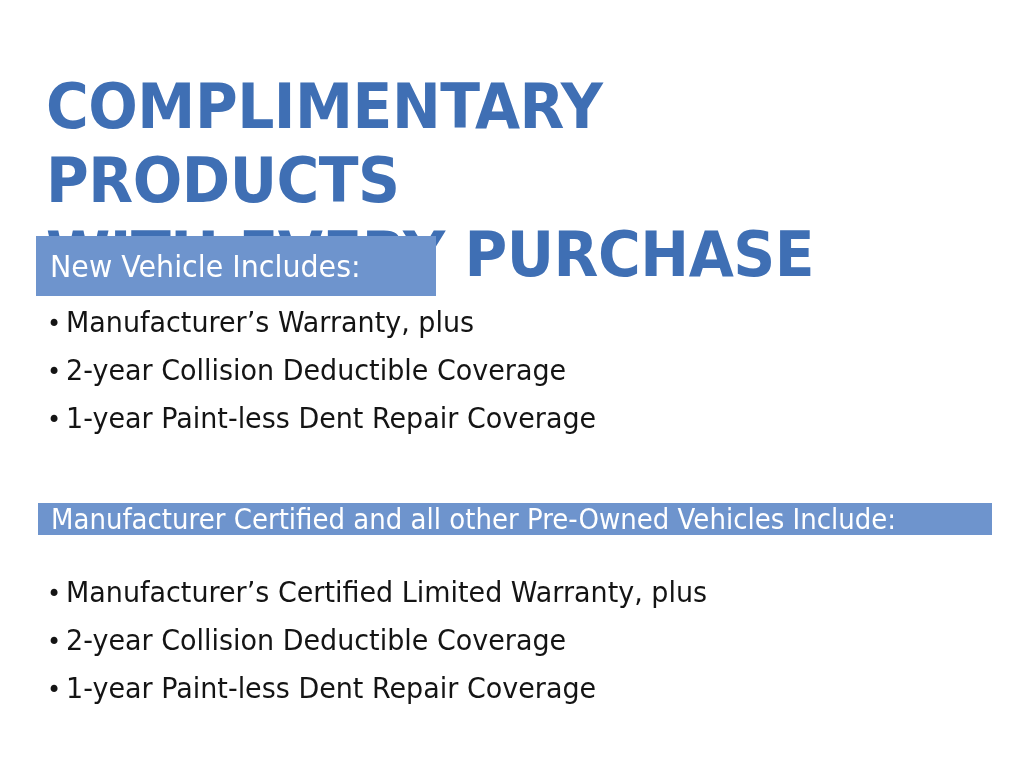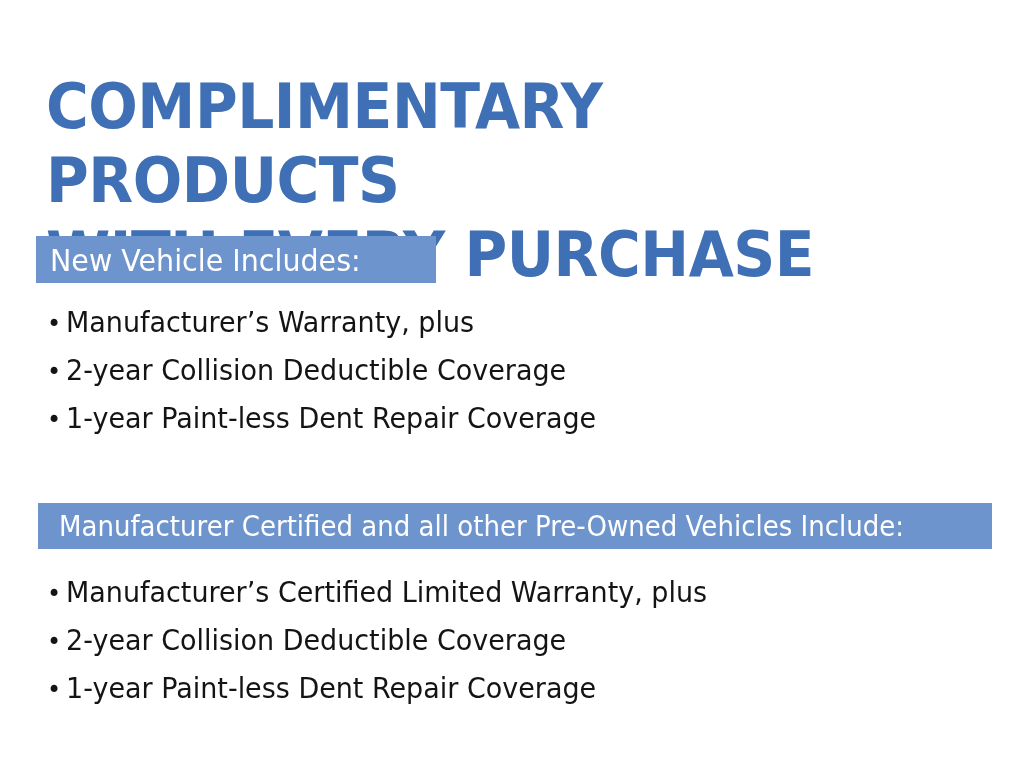--- a/index.html
+++ b/index.html
@@ -52,34 +52,34 @@
     font-family: "DejaVu Sans", "Liberation Sans", sans-serif;
     font-weight: normal;
     white-space: nowrap;
     transform-origin: left center;
   }
 
   #band-new {
     left: 36px;
     top: 236px;
     width: 400px;
-    height: 47px;
+    height: 60px;
     padding-left: 14px;
   }
   #band-new .band-label {
     font-size: 31px;
     transform: scaleX(0.92);
   }
 
   #band-certified {
     left: 38px;
     top: 503px;
     width: 954px;
-    height: 46px;
-    padding-left: 21px;
+    height: 32px;
+    padding-left: 13px;
   }
   #band-certified .band-label {
     font-size: 28px;
     transform: scaleX(0.93);
   }
 
   
   .bullet-list {
     position: absolute;
     margin: 0;

